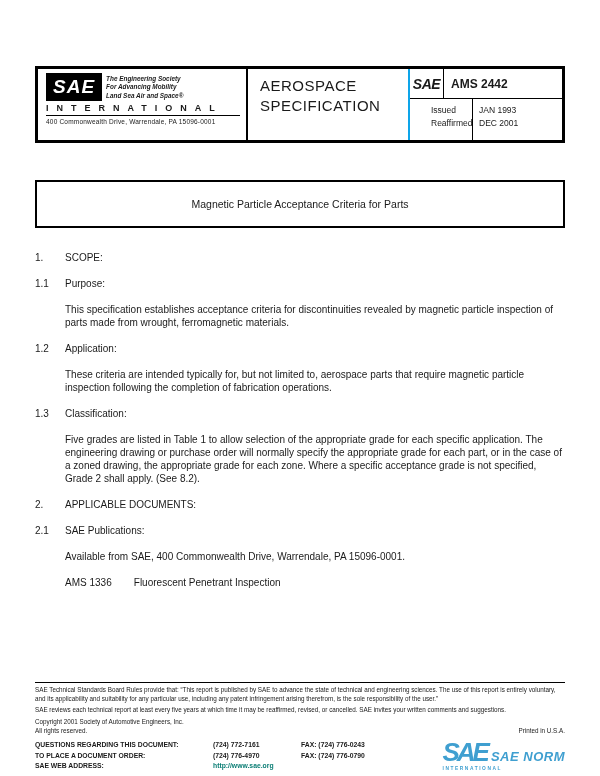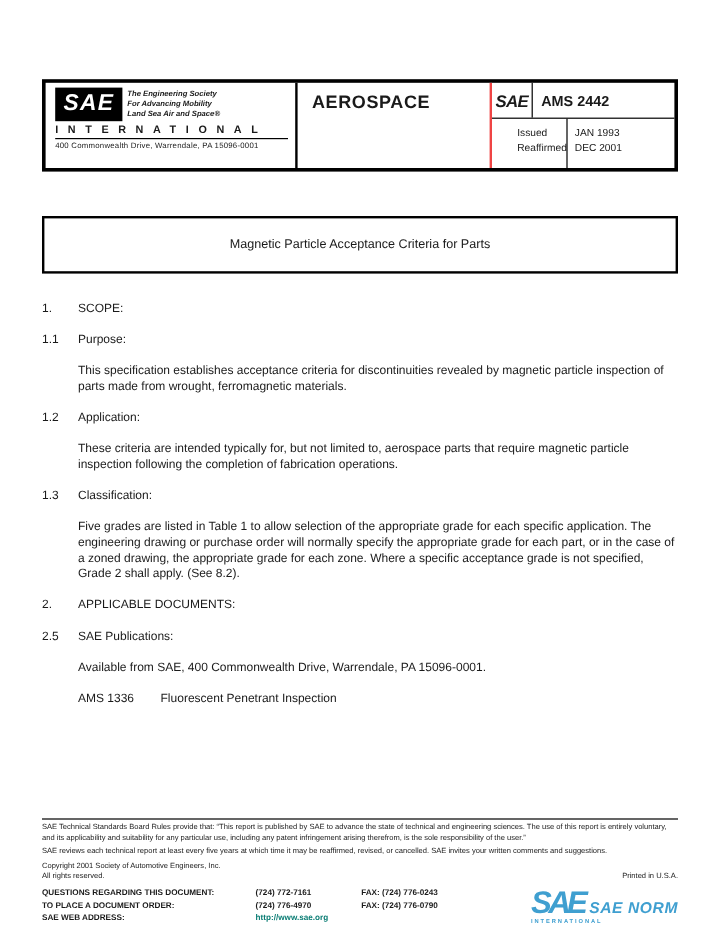--- a/index.html
+++ b/index.html
@@ -9,21 +9,21 @@
 
   
   .header-box{display:flex;border:3px solid #000;height:77px;box-sizing:border-box;}
   .hdr-left{width:210px;border-right:2px solid #000;padding:4px 6px 2px 8px;display:flex;flex-direction:column;box-sizing:border-box;}
   .logo-row{display:flex;gap:4px;align-items:flex-start;}
   .sae-box{background:#000;color:#fff;font-weight:bold;font-style:italic;font-size:19px;line-height:1;padding:4px 7px 5px;letter-spacing:1px;}
   .taglines{font-size:6.4px;font-weight:bold;font-style:italic;line-height:1.3;padding-top:2px;}
   .intl{font-size:9px;font-weight:bold;letter-spacing:8px;margin-top:2px;white-space:nowrap;}
   .hdr-rule{border-top:1.5px solid #000;margin:2px 0;}
   .addr{font-size:6.5px;letter-spacing:0.2px;}
-  .hdr-center{flex:1;padding:7px 0 0 12px;font-size:15px;font-weight:bold;line-height:20px;border-right:2px solid #ef4444;letter-spacing:0.5px;}
+  .hdr-center{flex:1;padding:7px 0 0 12px;font-size:15px;font-weight:normal;line-height:20px;border-right:2px solid #0ea5e9;letter-spacing:0.5px;}
   .hdr-right{width:152px;display:flex;flex-direction:column;box-sizing:border-box;}
   .hdr-right-top{display:flex;border-bottom:1.5px solid #000;height:30px;box-sizing:border-box;}
   .sae-glyph{width:34px;border-right:1.5px solid #000;display:flex;align-items:center;justify-content:center;font-weight:bold;font-style:italic;font-size:14px;letter-spacing:-0.5px;box-sizing:border-box;}
   .doc-num{flex:1;display:flex;align-items:center;padding-left:7px;font-weight:bold;font-size:12px;}
   .dates{flex:1;display:flex;font-size:8.5px;}
   .date-labels{width:62px;padding:5px 0 0 21px;line-height:13px;box-sizing:border-box;}
   .date-values{flex:1;border-left:1px solid #000;padding:5px 16px 0 6px;line-height:13px;}
 
   
   .title-bar{margin-top:37px;border:2px solid #000;text-align:center;font-size:10.5px;padding:16px 0;}
@@ -69,20 +69,21 @@
             <div>Land Sea Air and Space®</div>
           </div>
         </div>
         <div class="intl">INTERNATIONAL</div>
         <div class="hdr-rule"></div>
         <div class="addr">400 Commonwealth Drive, Warrendale, PA 15096-0001</div>
       </div>
 
       <div class="hdr-center">
         <div>AEROSPACE</div>
+        <div>SPECIFICATION</div>
       </div>
 
       <div class="hdr-right">
         <div class="hdr-right-top">
           <div class="sae-glyph">SAE</div>
           <div class="doc-num">AMS 2442</div>
         </div>
         <div class="dates">
           <div class="date-labels">
             <div>Issued</div>
@@ -116,21 +117,21 @@
       <div class="b-row">
         <span class="b-num">1.3</span>
         <span>Classification:</span>
       </div>
       <p class="b-para ind">Five grades are listed in Table 1 to allow selection of the appropriate grade for each specific application.  The engineering drawing or purchase order will normally specify the appropriate grade for each part, or in the case of a zoned drawing, the appropriate grade for each zone.  Where a specific acceptance grade is not specified, Grade 2 shall apply.  (See 8.2).</p>
       <div class="b-row">
         <span class="b-num">2.</span>
         <span>APPLICABLE DOCUMENTS:</span>
       </div>
       <div class="b-row">
-        <span class="b-num">2.5</span>
+        <span class="b-num">2.1</span>
         <span>SAE Publications:</span>
       </div>
       <p class="b-para ind">Available from SAE, 400 Commonwealth Drive, Warrendale, PA 15096-0001.</p>
       <div class="b-para ind">
         <span class="ref-code">AMS 1336</span>
         <span>Fluorescent Penetrant Inspection</span>
       </div>
     </div>
   </div>
 

